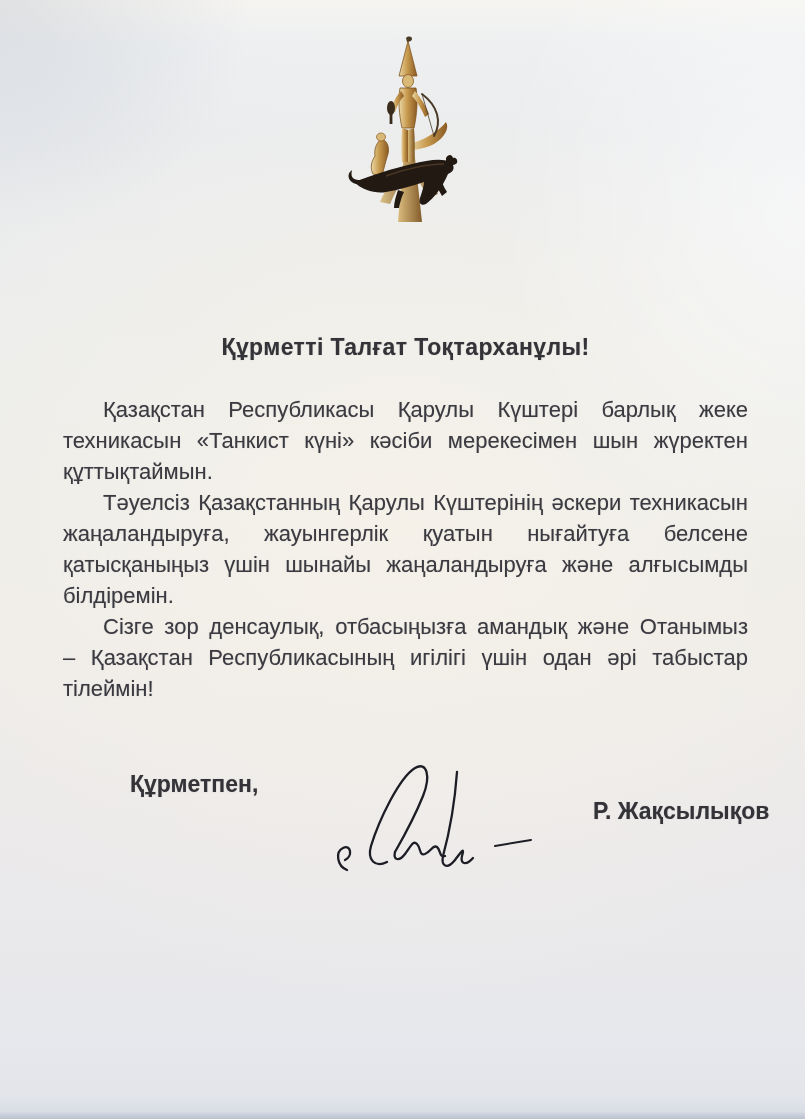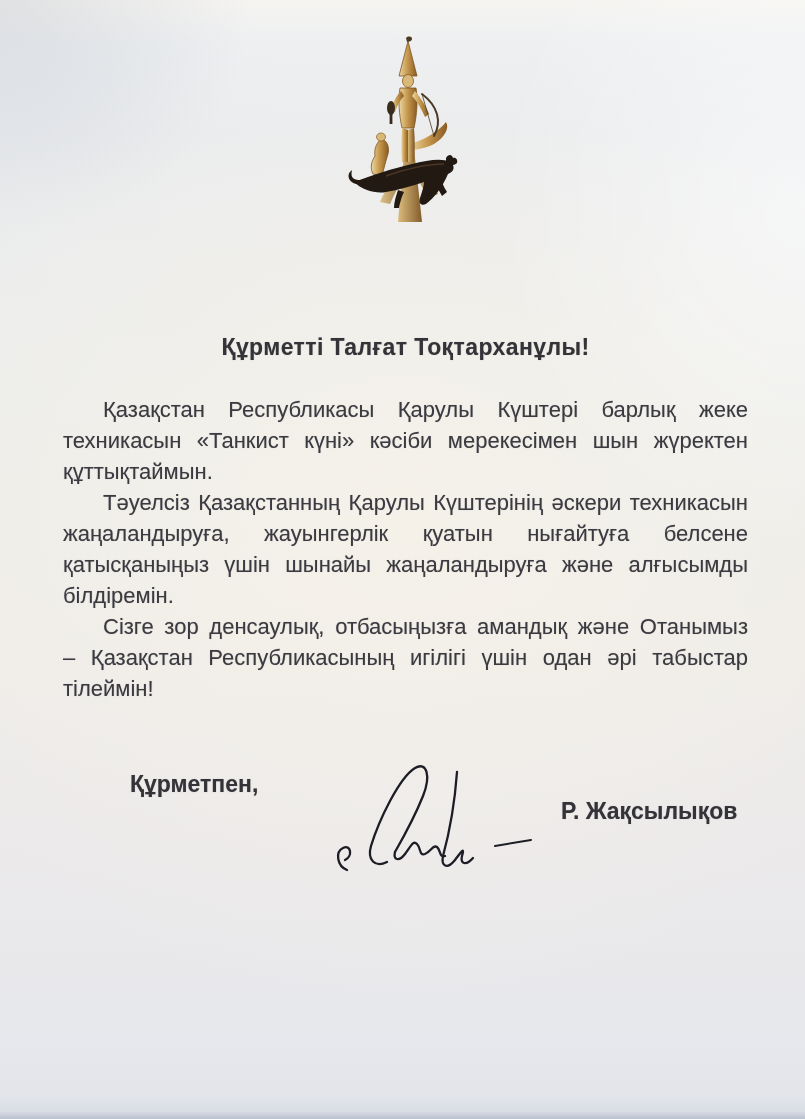--- a/index.html
+++ b/index.html
@@ -68,21 +68,21 @@
     font-size:23px;font-weight:bold;line-height:33px;
     color:#333338;
     text-shadow:0 0 1px rgba(60,60,70,0.35);
     margin-left:20px;
   }
   .signature{
     position:absolute;left:262px;top:-14px;
     width:230px;height:140px;
   }
   .signer-name{
-    position:absolute;left:498px;top:36px;
+    position:absolute;left:530px;top:36px;
     font-size:23px;font-weight:bold;
     color:#333338;
     text-shadow:0 0 1px rgba(60,60,70,0.35);
     white-space:nowrap;
   }
 </style>
 </head>
 <body>
 
 <div class="photo">

